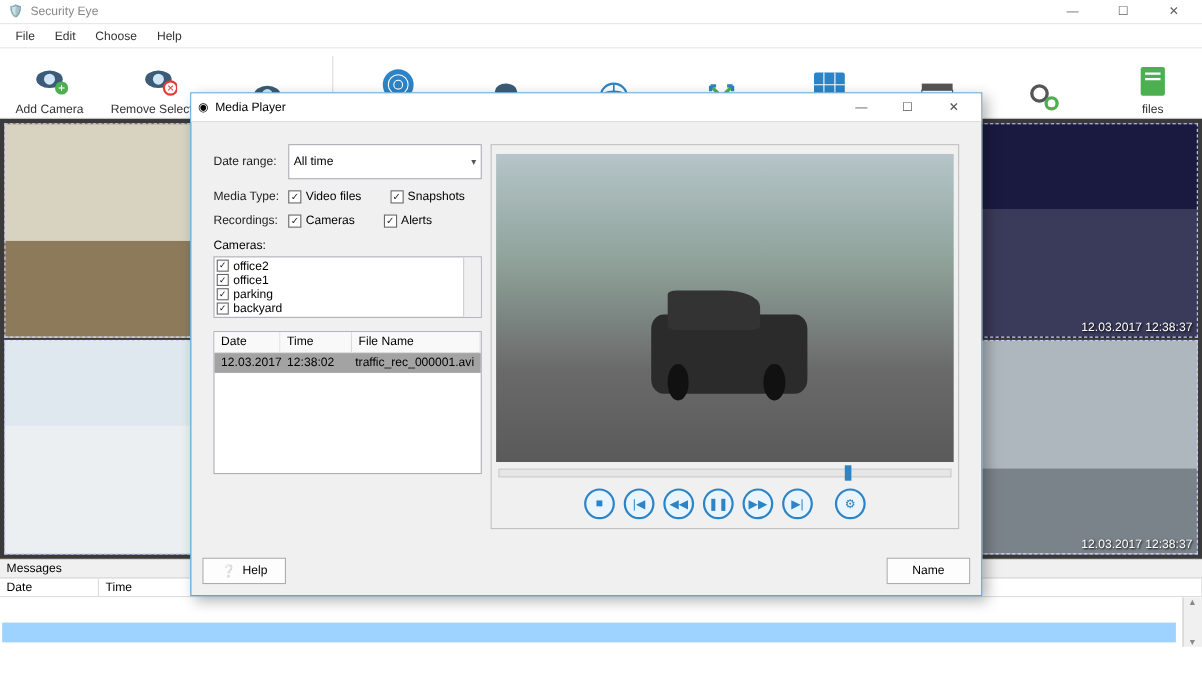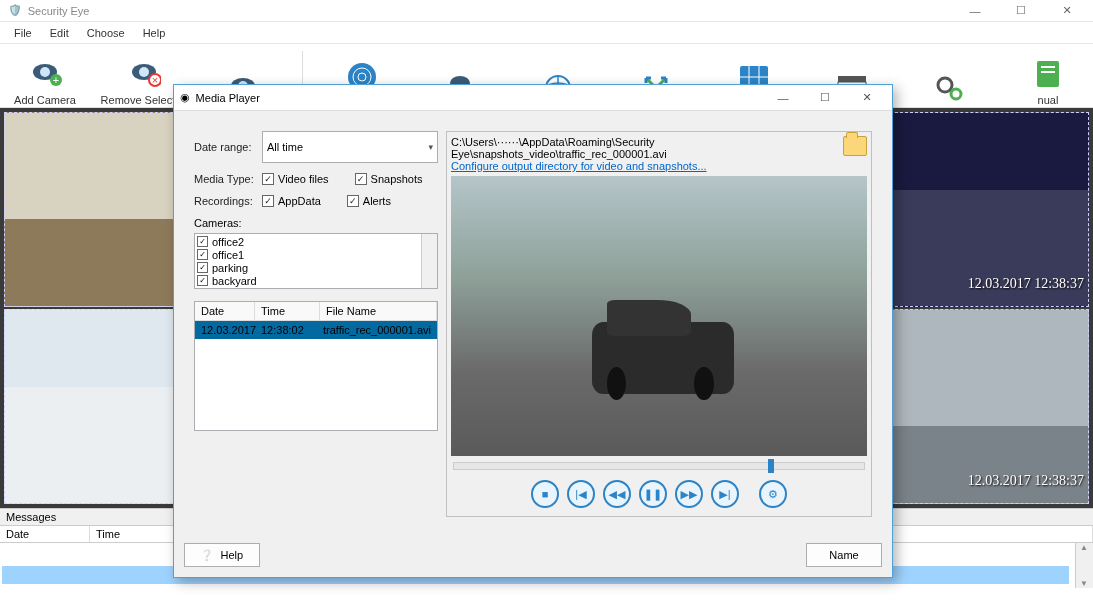--- a/index.html
+++ b/index.html
@@ -11,21 +11,21 @@
 .titlebar-btn { width: 44px; height: 20px; display: flex; align-items: center; justify-content: center; color: #666; }
 .menubar { height: 22px; display: flex; align-items: center; padding: 0 6px; gap: 2px; border-bottom: 1px solid #e6e6e6; }
 .menu-item { padding: 2px 8px; color: #333; border-radius: 2px; }
 .toolbar { height: 64px; display: flex; align-items: center; padding: 2px 6px; gap: 20px; border-bottom: 1px solid #e0e0e0; }
 .tool { display: flex; flex-direction: column; align-items: center; justify-content: flex-end; height: 60px; width: 80px; gap: 2px; }
 .tool-icon { width: 36px; height: 36px; display: flex; align-items: center; justify-content: center; }
 .tool-label { color: #333; white-space: nowrap; }
 .tool-sep { width: 1px; height: 50px; background: #ddd; }
 .cams { position: relative; height: 400px; background: #3a3a3a; display: grid; grid-template-columns: repeat(3, 1fr); grid-template-rows: 1fr 1fr; gap: 2px; padding: 4px; }
 .cam { background: #777; border: 1px dashed #cfcfff; position: relative; overflow: hidden; }
-.cam-ts { position: absolute; right: 4px; bottom: 14px; color: #fff; font-family: Liberation Serif, serif; font-size: 14px; text-shadow: 1px 1px 2px #000; }
+.cam-ts { position: absolute; right: 4px; bottom: 2px; color: #fff; font-family: Liberation Sans, sans-serif; font-size: 11px; text-shadow: 1px 1px 2px #000; }
 .messages { border-top: 1px solid #ccc; height: 80px; display: flex; flex-direction: column; }
 .messages-title { padding: 2px 6px; background: #f0f0f0; border-bottom: 1px solid #ccc; }
 .messages-header { display: flex; border-bottom: 1px solid #ccc; }
 .messages-header div { padding: 2px 6px; border-right: 1px solid #ddd; background: #fff; }
 .mh-date { width: 90px; } .mh-time { width: 95px; } .mh-msg { flex: 1; }
 .messages-body { flex: 1; background: #fff; position: relative; }
 .messages-row { background: #9fd3ff; height: 18px; position: absolute; bottom: 4px; left: 2px; right: 24px; }
 .vscroll { position: absolute; right: 0; top: 0; bottom: 0; width: 18px; background: #f0f0f0; border-left: 1px solid #ccc; }
 .vscroll::before { content:'▲'; position:absolute; top:0; left:4px; font-size:8px; color:#888;}
 .vscroll::after { content:'▼'; position:absolute; bottom:0; left:4px; font-size:8px; color:#888;}
@@ -45,21 +45,21 @@
 .chk { display: flex; align-items: center; gap: 4px; }
 .chk .box { width: 12px; height: 12px; border: 1px solid #666; background: #fff; display: flex; align-items: center; justify-content: center; font-size: 9px; color: #222; }
 .camlist { border: 1px solid #abadb3; background: #fff; height: 56px; overflow: hidden; position: relative; }
 .camlist-inner { padding: 1px 2px; }
 .camlist .item { display: flex; align-items: center; gap: 4px; height: 13px; }
 .camlist .sb { position:absolute; right:0; top:0; bottom:0; width:16px; background:#f0f0f0; border-left:1px solid #ccc;}
 .filelist { border: 1px solid #abadb3; background: #fff; height: 130px; margin-top: 2px; }
 .fl-head { display:flex; border-bottom:1px solid #ddd; }
 .fl-head div { padding:3px 6px; border-right:1px solid #ddd; background:#f9f9f9; }
 .fl-date{width:60px;} .fl-time{width:65px;} .fl-name{flex:1;}
-.fl-row { display:flex; background:#0369a1; }
+.fl-row { display:flex; background:#a3a3a3; }
 .fl-row div { padding:3px 6px; }
 .dlg-right { flex: 1; display: flex; flex-direction: column; border:1px solid #c0c0c0; background:#f0f0f0; padding:4px; }
 .path-row { display:flex; align-items:flex-start; gap:6px; }
 .path-text { flex: 1; font-size:11px; }
 .path-link { color: #0066cc; text-decoration: underline; }
 .video { flex:1; margin-top:4px; background:linear-gradient(180deg,#b5c5c9 0%,#8fa29a 35%,#6a6a6a 70%,#5a5a5a 100%); position:relative; min-height:280px; }
 .car { position:absolute; left:34%; top:52%; width:34%; height:26%; background:#2b2b2b; border-radius:8% / 18%; }
 .car::before { content:''; position:absolute; left:10%; top:-30%; width:60%; height:50%; background:#333; border-radius:10% 40% 10% 10%; }
 .wheel { position:absolute; bottom:-8%; width:14%; height:46%; background:#111; border-radius:50%; }
 .w1{left:10%;} .w2{right:14%;}
@@ -198,21 +198,21 @@
       </div>
     </div>
   <div class="tool">
       <div class="tool-icon">
         <svg width="26" height="30">
           <rect x="2" y="2" width="22" height="26" fill="#4caf50" rx="2"></rect>
           <line x1="6" y1="8" x2="20" y2="8" stroke="#fff" stroke-width="2"></line>
           <line x1="6" y1="13" x2="20" y2="13" stroke="#fff" stroke-width="2"></line>
         </svg>
       </div>
-      <div class="tool-label">nual</div>
+      <div class="tool-label">files</div>
     </div>
 </div>
 
 <div class="cams">
   <div class="cam scene-office"></div>
   <div class="cam"></div>
   <div class="cam scene-parking">
       <div class="cam-ts">12.03.2017 12:38:37</div>
     </div>
   <div class="cam scene-house"></div>
@@ -267,21 +267,21 @@
         <label class="chk" style="margin-left:18px">
             <span class="box">✓</span>
             <span>Snapshots</span>
           </label>
       </div>
 
       <div class="row">
         <div class="lbl">Recordings:</div>
         <label class="chk">
             <span class="box">✓</span>
-            <span>AppData</span>
+            <span>Cameras</span>
           </label>
         <label class="chk" style="margin-left:18px">
             <span class="box">✓</span>
             <span>Alerts</span>
           </label>
       </div>
 
       <div>
         <div style="margin-bottom:4px">Cameras:</div>
         <div class="camlist">
@@ -317,27 +317,20 @@
           <div class="fl-row">
             <div class="fl-date">12.03.2017</div>
             <div class="fl-time">12:38:02</div>
             <div class="fl-name">traffic_rec_000001.avi</div>
           </div>
         </div>
       </div>
     </div>
 
     <div class="dlg-right">
-      <div class="path-row">
-        <div class="path-text">
-          <div>C:\Users\······\AppData\Roaming\Security Eye\snapshots_video\traffic_rec_000001.avi</div>
-          <a class="path-link">Configure output directory for video and snapshots...</a>
-        </div>
-        <div class="folder-icon"></div>
-      </div>
       <div class="video">
         <div class="car">
             <div class="wheel w1"></div>
             <div class="wheel w2"></div>
           </div>
       </div>
       <div class="slider">
           <div class="thumb"></div>
         </div>
       <div class="controls">

